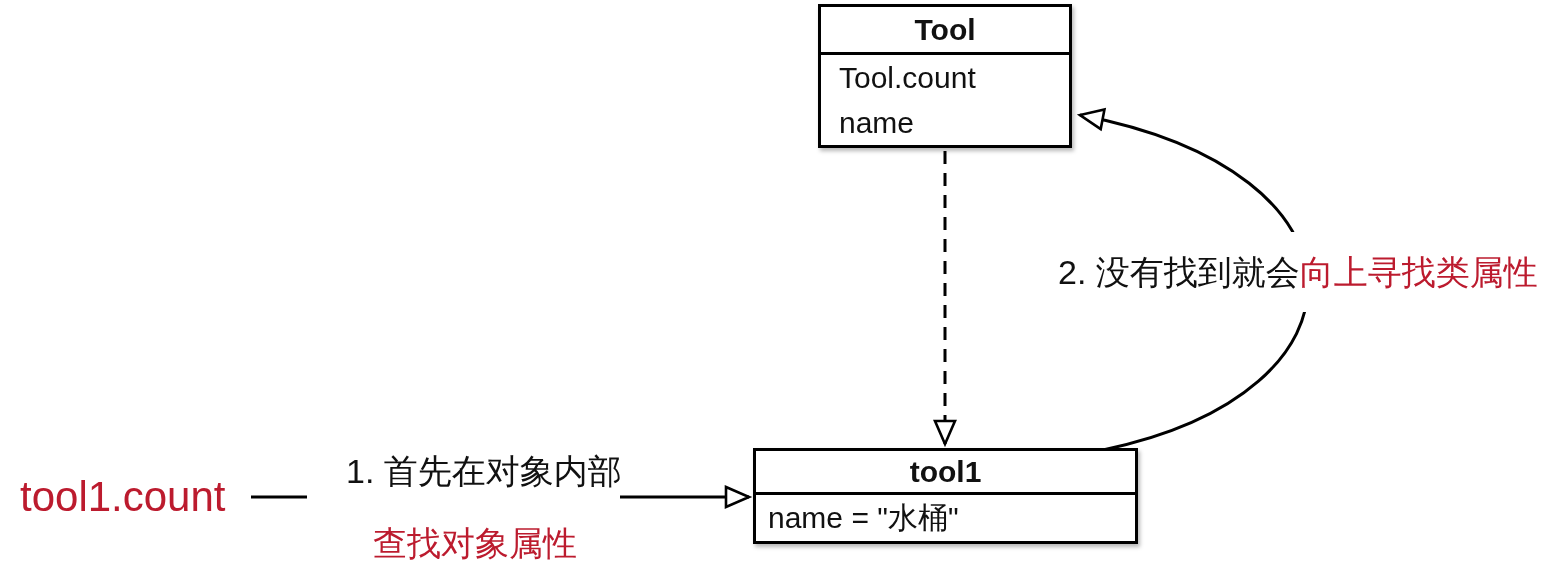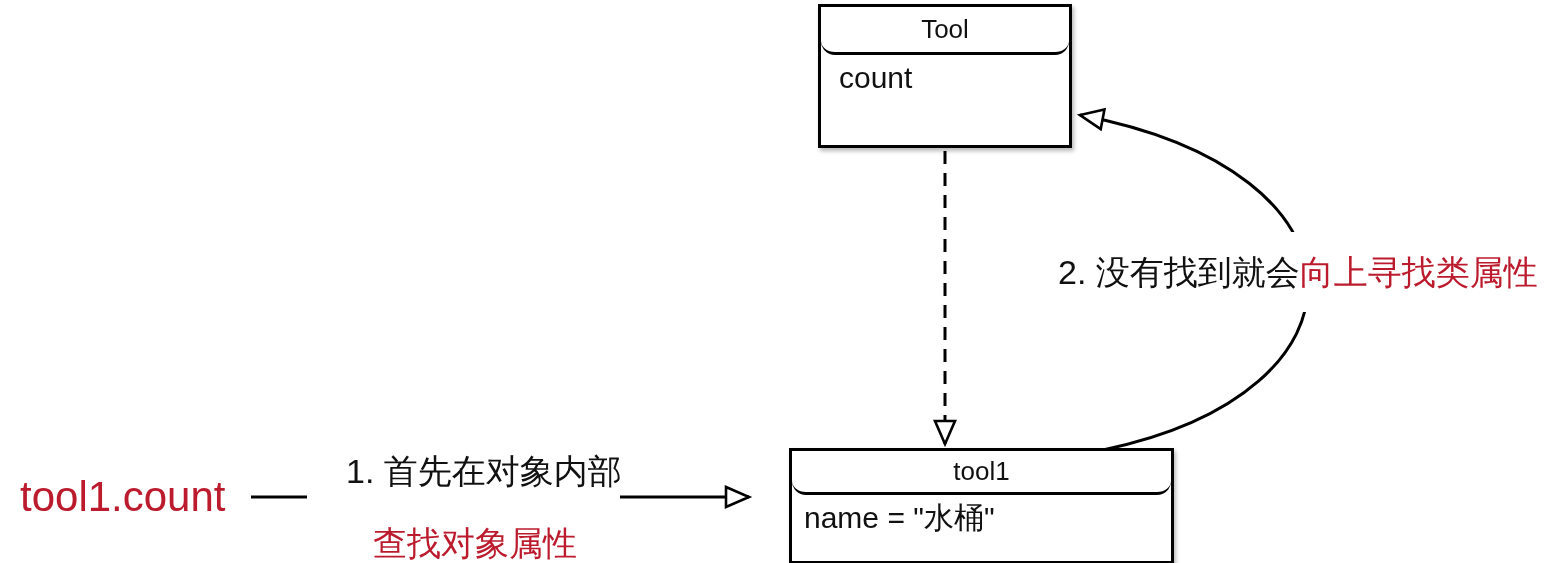--- a/index.html
+++ b/index.html
@@ -15,30 +15,30 @@
   }
   .connectors{position:absolute;left:0;top:0;width:1559px;height:563px;}
   .uml-box{
     position:absolute;box-sizing:border-box;background:var(--box-bg);
     border:3px solid var(--line);
     box-shadow:2px 3px 4px rgba(0,0,0,0.28);
   }
   .box-header{
     box-sizing:border-box;border-bottom:3px solid var(--line);
     display:flex;align-items:center;justify-content:center;
-    font-weight:normal;font-size:26px;border-radius:14px;
+    font-weight:bold;font-size:30px;
   }
   .box-row{
     box-sizing:border-box;display:flex;align-items:center;
     font-size:30px;
   }
   .class-box{left:818px;top:4px;width:254px;height:144px;}
   .class-box .box-header{height:48px;}
   .class-box .box-row{height:45px;padding-left:18px;}
-  .instance-box{left:753px;top:448px;width:385px;height:116px;margin-left:36px;}
+  .instance-box{left:753px;top:448px;width:385px;height:96px;}
   .instance-box .box-header{height:44px;}
   .instance-box .box-row{height:47px;padding-left:12px;}
   .expression{
     position:absolute;left:20px;top:471px;font-size:42px;line-height:52px;
     color:var(--accent-red);
   }
   .step1-line1{
     position:absolute;left:346px;top:449px;font-size:34px;line-height:44px;color:var(--ink);
     white-space:nowrap;
   }
@@ -70,21 +70,22 @@
     <line x1="251" y1="497" x2="307" y2="497" stroke="#000000" stroke-width="3"></line>
 
     <line x1="620" y1="497" x2="749" y2="497" stroke="#000000" stroke-width="3" marker-end="url(#openArrow)"></line>
 
     <path d="M 1103 450 C 1380 392 1380 172 1080 115" fill="none" stroke="#000000" stroke-width="3" marker-end="url(#openArrow)"></path>
   </svg>
 
   <div class="uml-box class-box">
     <div class="box-header">Tool</div>
     <div class="box-body">
-      <div class="box-row">count</div>
+      <div class="box-row">Tool.count</div>
+      <div class="box-row">name</div>
     </div>
   </div>
 
   <div class="uml-box instance-box">
     <div class="box-header">tool1</div>
     <div class="box-body">
       <div class="box-row">name = "水桶"</div>
     </div>
   </div>
 

